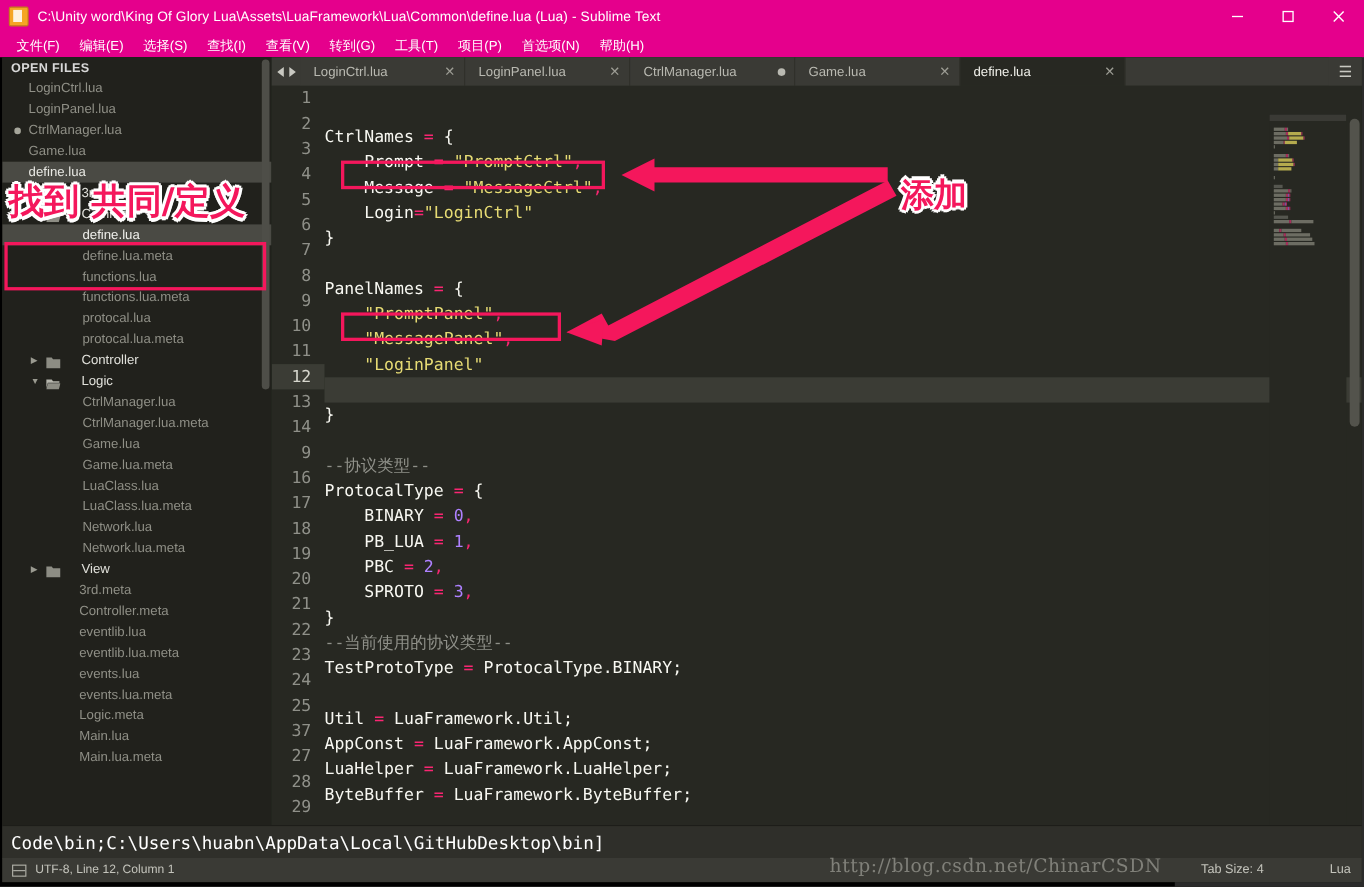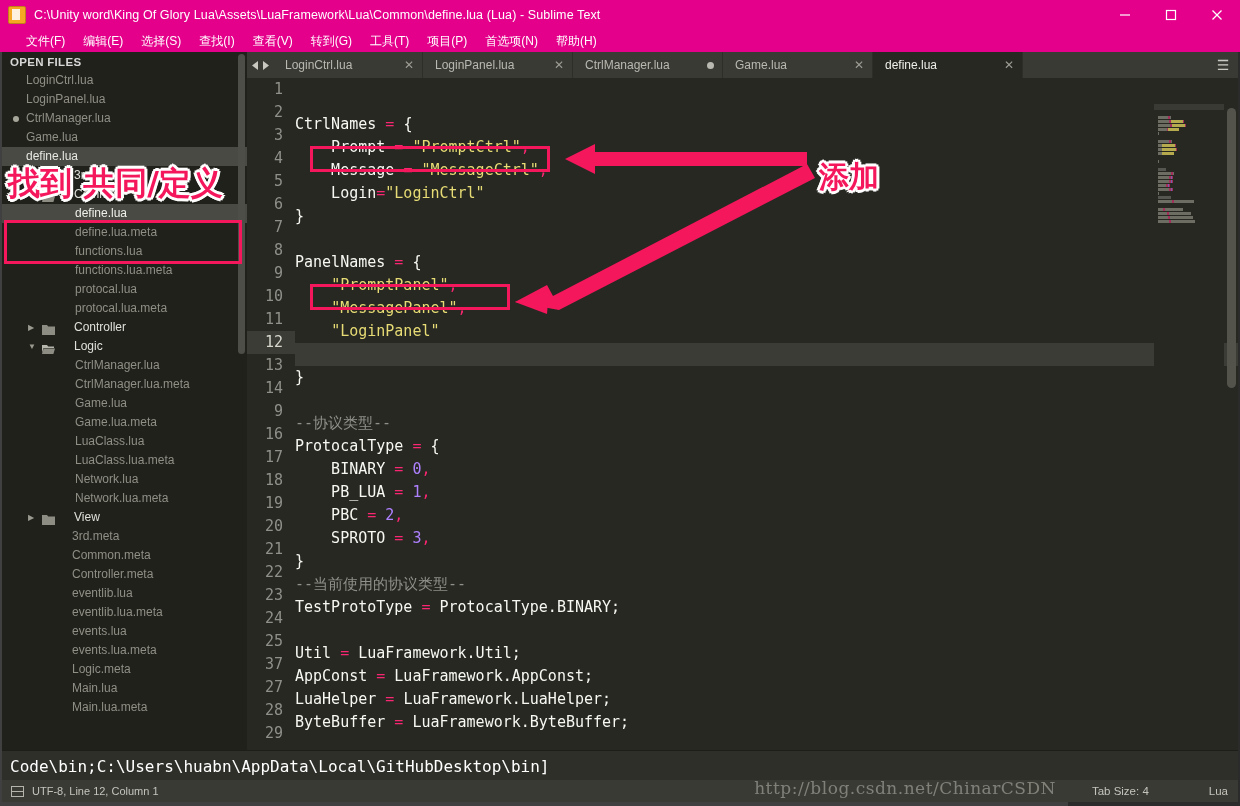--- a/index.html
+++ b/index.html
@@ -2,33 +2,33 @@
 <html><head>
 <meta charset="utf-8">
 <style>
   html,body{margin:0;padding:0;}
   body{
     width:1240px;height:806px;overflow:hidden;
     background:#2b2b2b;
     font-family:"Liberation Sans", sans-serif;
     -webkit-font-smoothing:antialiased;
   }
-  .app{position:relative;width:1068px;height:806px;background:#404040;box-sizing:border-box;}
+  .app{position:relative;width:1068px;height:806px;background:#000000;box-sizing:border-box;}
 
   
   .titlebar{position:absolute;left:0;top:0;width:1240px;height:30px;background:#e5008c;display:flex;align-items:center;}
   .tb-icon{width:16px;height:16px;margin-left:8px;margin-right:8px;background:#f5a623;border:1px solid #c2801a;border-radius:2px;position:relative;flex:0 0 auto;}
   .tb-icon:after{content:"";position:absolute;left:3px;top:2px;width:8px;height:11px;background:#fff;opacity:.85;}
   .tb-title{color:#ffffff;font-size:12.5px;letter-spacing:.1px;white-space:nowrap;}
   .tb-controls{position:absolute;right:0;top:0;height:30px;display:flex;}
   .tb-btn{width:46px;height:30px;display:flex;align-items:center;justify-content:center;color:#fff;font-size:12px;}
   .tb-btn svg{display:block;}
 
   
-  .menubar{position:absolute;left:0;top:30px;width:1240px;height:22px;background:#e5008c;display:flex;align-items:center;padding-left:17px;box-sizing:border-box;}
+  .menubar{position:absolute;left:0;top:30px;width:1240px;height:22px;background:#e5008c;display:flex;align-items:center;padding-left:6px;box-sizing:border-box;}
   .menu-item{color:#ffffff;font-size:12px;padding:2px 9px;white-space:nowrap;}
 
   
   .frame{position:absolute;left:2px;top:52px;width:1236px;height:750px;background:#272822;overflow:hidden;}
 
   
   .sidebar{position:absolute;left:0;top:0;width:245px;height:698px;background:#21211c;overflow:hidden;}
   .side-head{color:#d8d8d8;font-size:11.5px;font-weight:bold;padding:4px 0 3px 8px;letter-spacing:.3px;}
   .row{height:19px;line-height:19px;font-size:12px;color:#8f8f86;white-space:nowrap;position:relative;padding-left:8px;}
   .row.of{padding-left:24px;}
@@ -176,21 +176,20 @@
           <div class="row file1"><span>Game.lua</span></div>
           <div class="row file1"><span>Game.lua.meta</span></div>
           <div class="row file1"><span>LuaClass.lua</span></div>
           <div class="row file1"><span>LuaClass.lua.meta</span></div>
           <div class="row file1"><span>Network.lua</span></div>
           <div class="row file1"><span>Network.lua.meta</span></div>
           <div class="row folder"><span class="tri">▶</span><span class="fldr"><svg width="13" height="11" viewBox="0 0 13 11">
                 <path d="M0 1h5l1.2 1.6H13V11H0z" fill="#8d8d84"></path>
               </svg></span><span class="lbl">View</span></div>
           <div class="row file2"><span>3rd.meta</span></div>
-          <div class="row file2"><span>Common.meta</span></div>
           <div class="row file2"><span>Controller.meta</span></div>
           <div class="row file2"><span>eventlib.lua</span></div>
           <div class="row file2"><span>eventlib.lua.meta</span></div>
           <div class="row file2"><span>events.lua</span></div>
           <div class="row file2"><span>events.lua.meta</span></div>
           <div class="row file2"><span>Logic.meta</span></div>
           <div class="row file2"><span>Main.lua</span></div>
           <div class="row file2"><span>Main.lua.meta</span></div>
         </div>
       <div class="side-scroll"></div>

